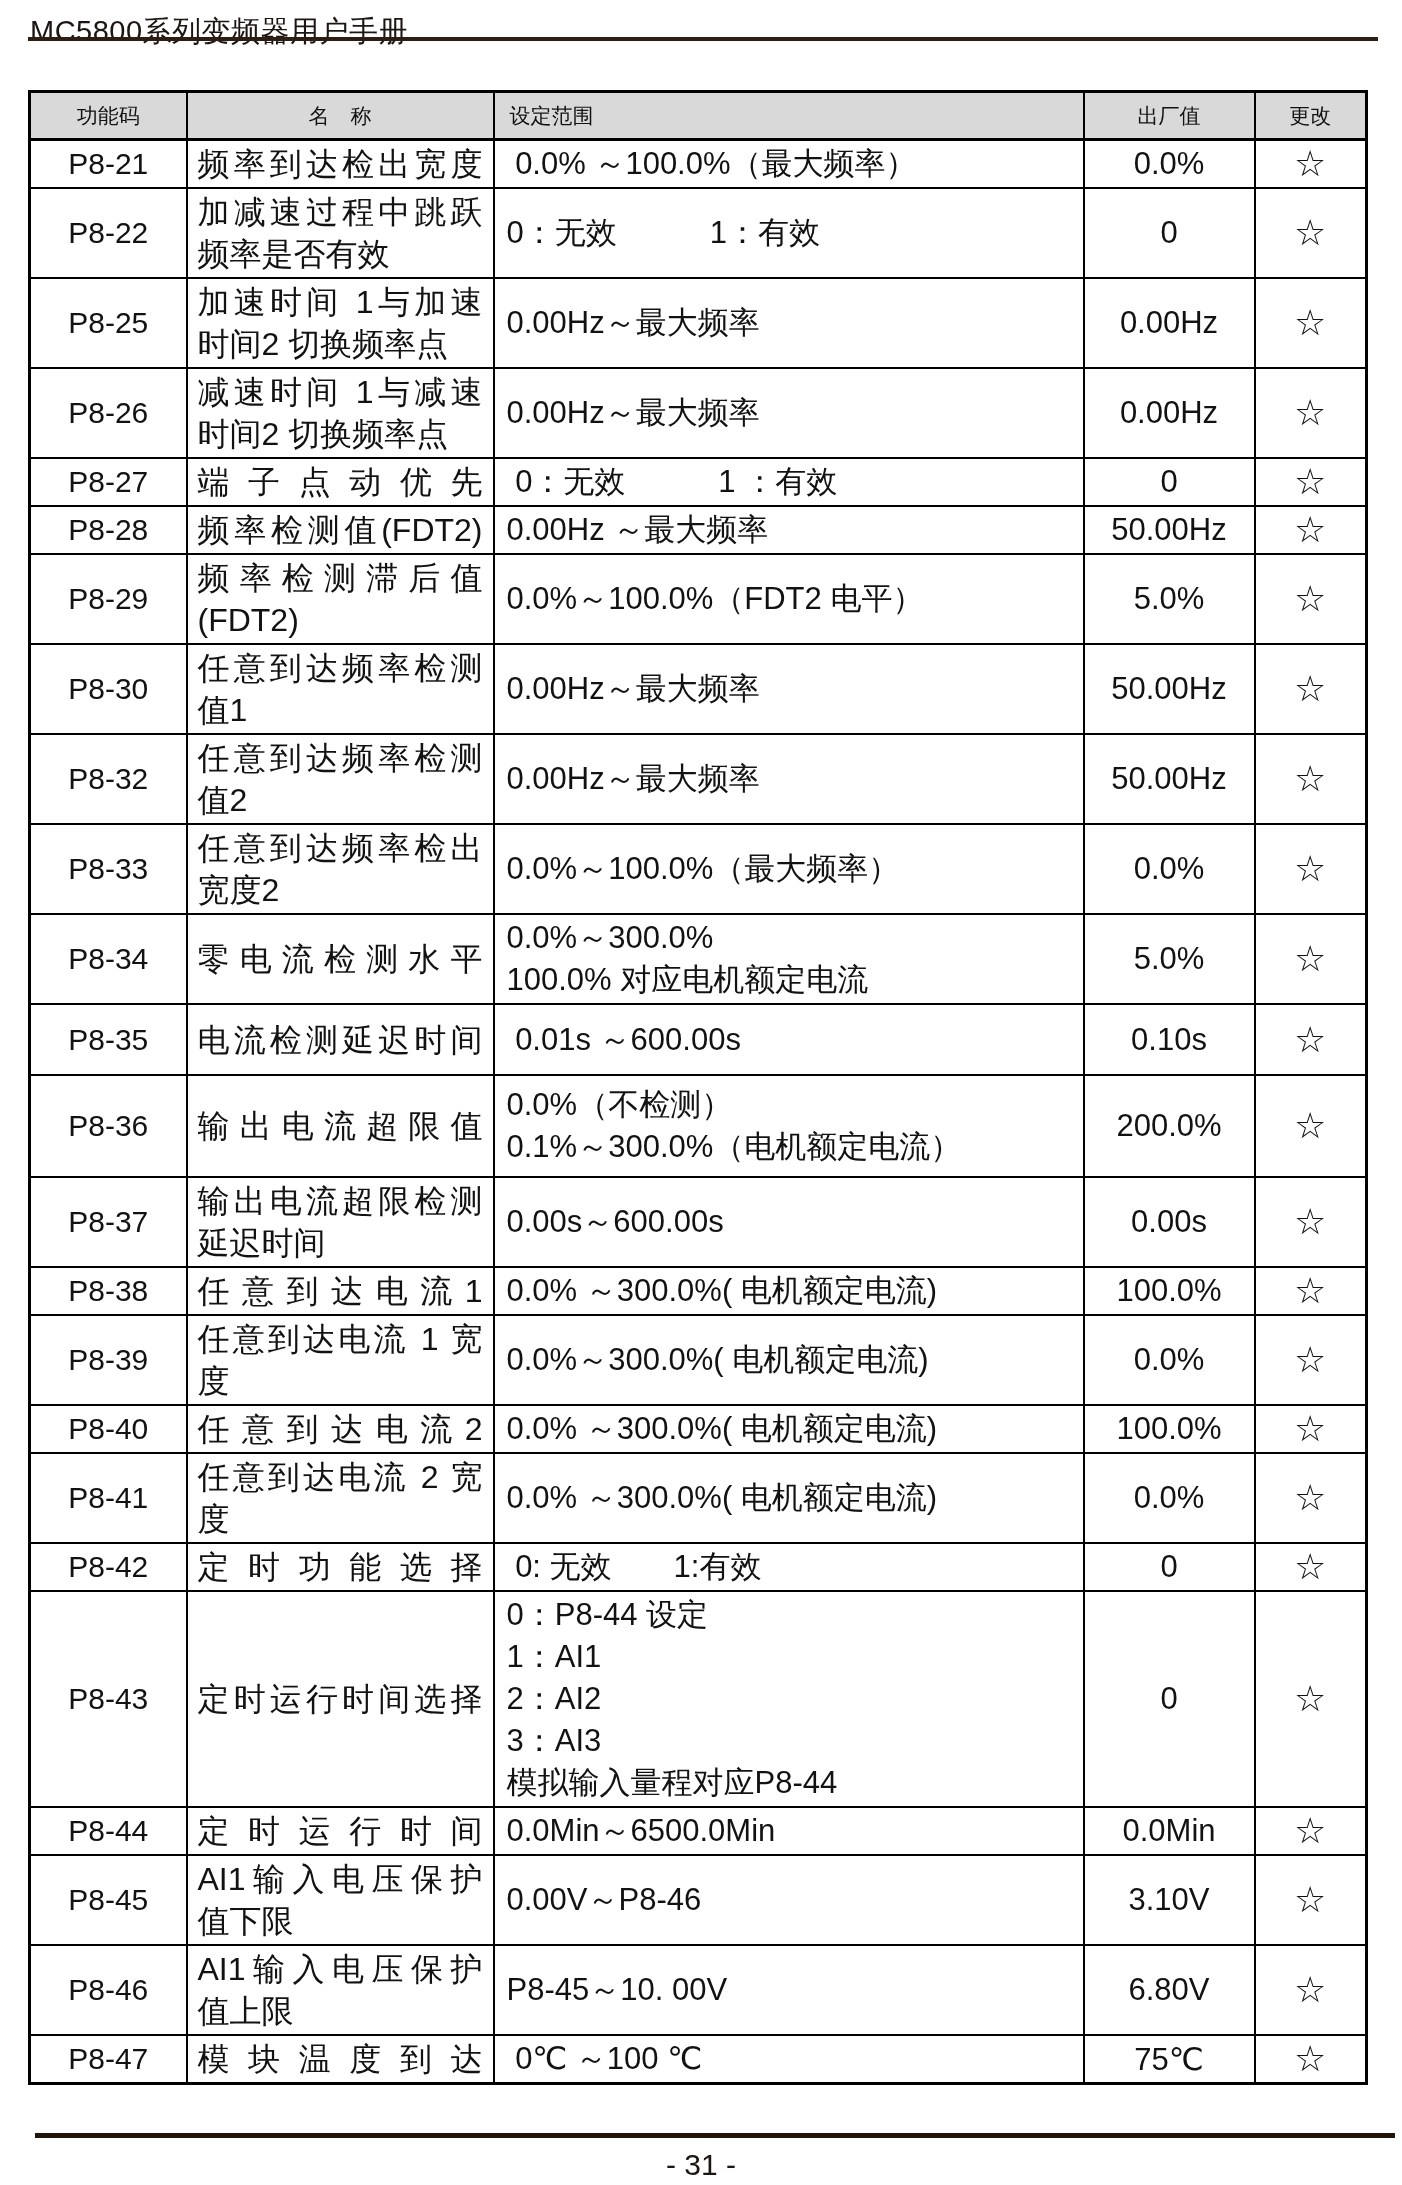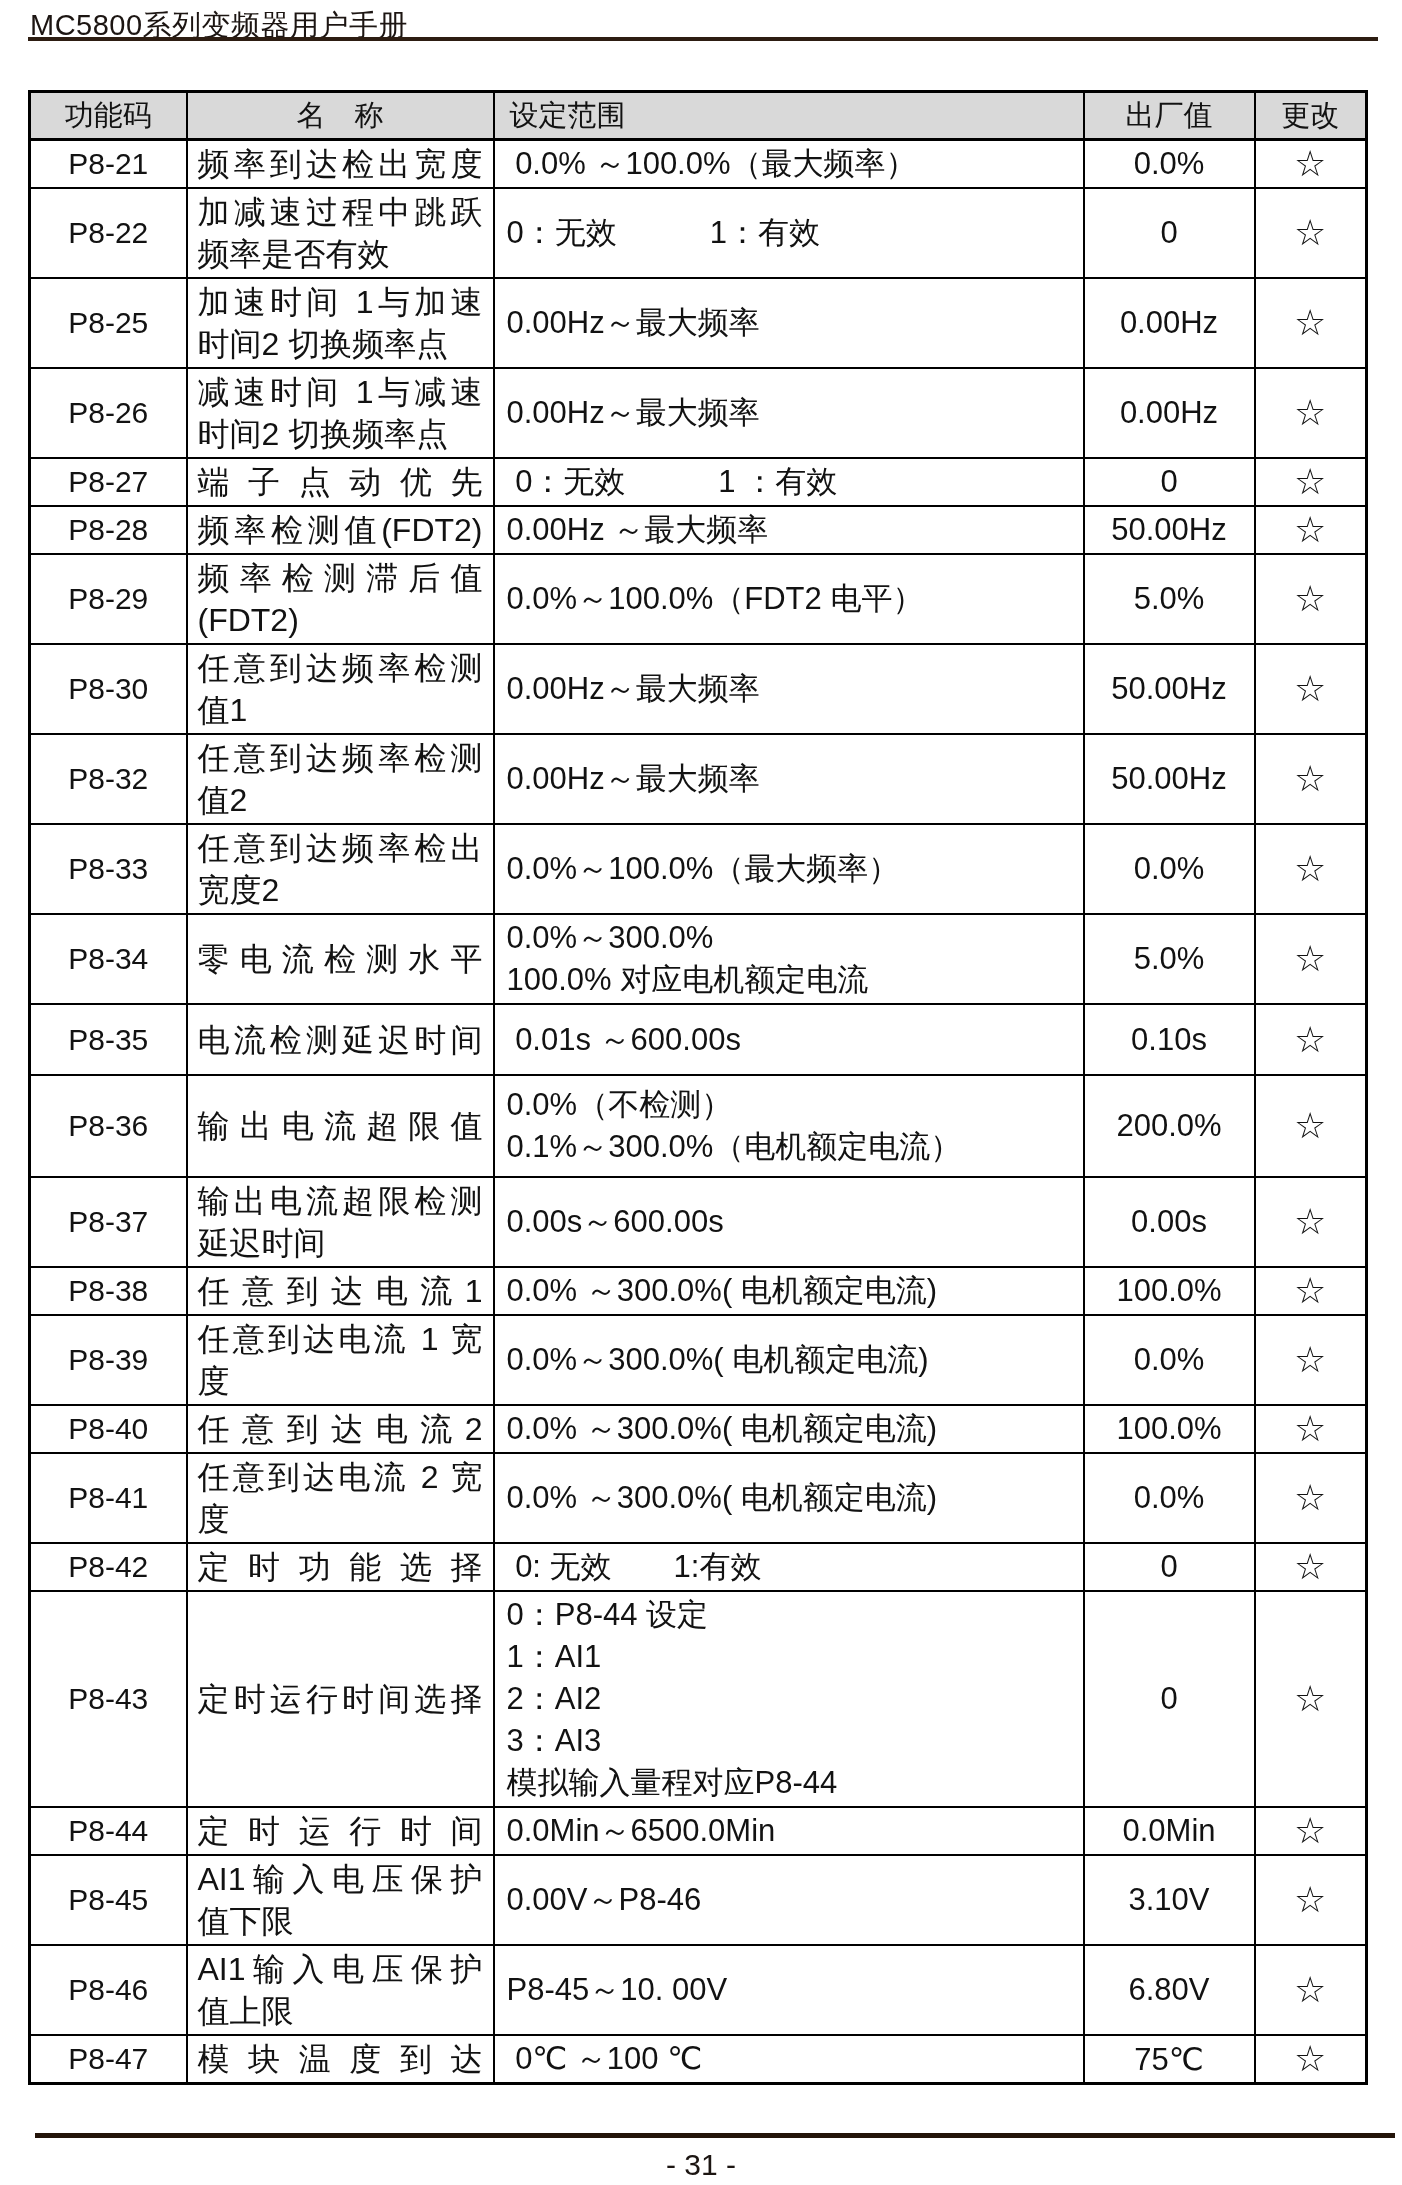--- a/index.html
+++ b/index.html
@@ -5,21 +5,21 @@
   html, body { margin: 0; padding: 0; }
   body {
     width: 1402px; height: 2185px;
     background: #ffffff;
     font-family: "Liberation Sans", "DejaVu Sans", sans-serif;
     color: #121212;
   }
   .page { position: relative; width: 1402px; height: 2185px; overflow: hidden; }
 
   .doc-title {
-    position: absolute; left: 30px; top: 8px;
+    position: absolute; left: 30px; top: 14px;
     font-size: 29px; line-height: 34px; color: #1c1512;
     letter-spacing: 0.5px; white-space: nowrap;
   }
   .title-rule {
     position: absolute; left: 28px; top: 37px;
     width: 1350px; height: 4px; background: #2d1d12;
   }
 
   table.param-table {
     position: absolute; left: 28px; top: 90px;
@@ -30,21 +30,21 @@
   .param-table th, .param-table td {
     border: 2px solid #000;
     vertical-align: middle;
     overflow: hidden;
     padding: 0;
   }
   .param-table thead tr { height: 48px; }
   .param-table thead th {
     background: #d9d9d9;
     font-weight: normal;
-    font-size: 29px;
+    font-size: 21px;
     text-align: center;
     border-bottom: 3px solid #000;
   }
   .param-table thead th:nth-child(3) { text-align: left; padding-left: 15px; }
 
   td.c-code  { text-align: center; font-size: 30px; }
   td.c-name  { font-size: 32px; padding: 2px 10px; }
   td.c-name .ln {
     line-height: 42px;
     text-align: justify;

